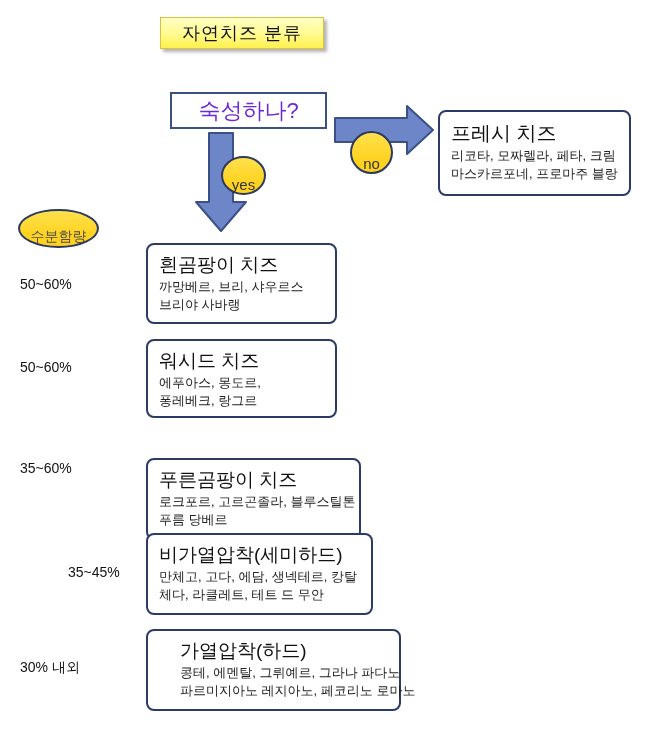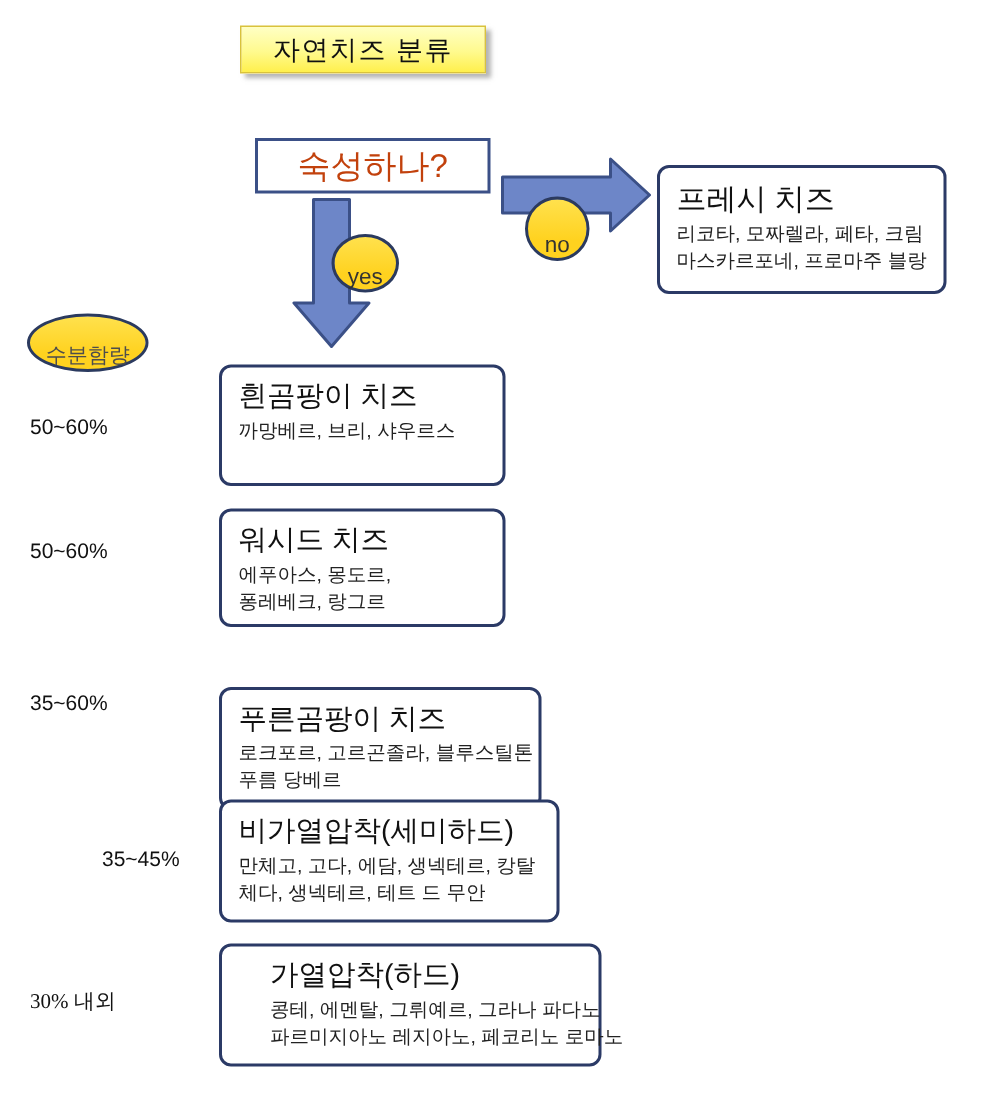--- a/index.html
+++ b/index.html
@@ -35,21 +35,21 @@
     z-index: 2;
   }
   .question-box {
     position: absolute;
     left: 170px; top: 92px;
     width: 157px; height: 37px;
     background: #ffffff;
     border: 2px solid #3b5087;
     display: flex; align-items: center; justify-content: center;
     font-size: 22px;
-    color: #c2410c;
+    color: #6d28d9;
     z-index: 2;
   }
   .ellipse {
     position: absolute;
     background: linear-gradient(180deg, #ffe14d 0%, #ffd21f 70%);
     border: 2px solid #2b3a5f;
     border-radius: 50%;
     display: flex; align-items: flex-end; justify-content: center;
     z-index: 3;
     color: #333333;
@@ -92,21 +92,21 @@
     left: 20px;
     font-size: 14px;
     color: #111111;
     z-index: 2;
     white-space: nowrap;
   }
   .m-label-0 { top: 276px; }
   .m-label-1 { top: 359px; }
   .m-label-2 { top: 460px; }
   .m-label-3 { top: 564px; margin-left: 48px; }
-  .m-label-4 { top: 659px; font-family: Liberation Serif, serif; }
+  .m-label-4 { top: 659px; }
 </style>
 </head>
 <body>
 
 <div class="canvas">
 
   <svg class="arrows-layer" viewBox="0 0 658 733" xmlns="http://www.w3.org/2000/svg">
     <polygon points="209,133 233,133 233,202 246,202 221,231 196,202 209,202" fill="#6d86c8" stroke="#3b5087" stroke-width="2" stroke-linejoin="round"></polygon>
     <polygon points="335,118 407,118 407,106 433,130 407,154 407,142 335,142" fill="#6d86c8" stroke="#3b5087" stroke-width="2" stroke-linejoin="round"></polygon>
   </svg>
@@ -134,41 +134,42 @@
   <div class="cheese-box fresh-box">
     <div class="box-title">프레시 치즈</div>
     <div class="box-line">리코타, 모짜렐라, 페타, 크림</div>
     <div class="box-line">마스카르포네, 프로마주 블랑</div>
   </div>
 
   <div class="moisture-label m-label-0">50~60%</div>
   <div class="cheese-box cat-box-0">
     <div class="box-title">흰곰팡이 치즈</div>
     <div class="box-line">까망베르, 브리,  샤우르스</div>
+    <div class="box-line">브리야 사바랭</div>
   </div>
 
   <div class="moisture-label m-label-1">50~60%</div>
   <div class="cheese-box cat-box-1">
     <div class="box-title">워시드 치즈</div>
     <div class="box-line">에푸아스, 몽도르,</div>
     <div class="box-line">퐁레베크, 랑그르</div>
   </div>
 
   <div class="moisture-label m-label-2">35~60%</div>
   <div class="cheese-box cat-box-2">
     <div class="box-title">푸른곰팡이 치즈</div>
     <div class="box-line">로크포르, 고르곤졸라, 블루스틸톤</div>
     <div class="box-line">푸름 당베르</div>
   </div>
 
   <div class="moisture-label m-label-3">35~45%</div>
   <div class="cheese-box cat-box-3">
     <div class="box-title">비가열압착(세미하드)</div>
     <div class="box-line">만체고, 고다, 에담, 생넥테르, 캉탈</div>
-    <div class="box-line">체다, 생넥테르, 테트 드 무안</div>
+    <div class="box-line">체다, 라클레트, 테트 드 무안</div>
   </div>
 
   <div class="moisture-label m-label-4">30% 내외</div>
   <div class="cheese-box cat-box-4">
     <div class="box-title">가열압착(하드)</div>
     <div class="box-line">콩테, 에멘탈, 그뤼예르, 그라나 파다노</div>
     <div class="box-line">파르미지아노 레지아노, 페코리노 로마노</div>
   </div>
 
 </div>

